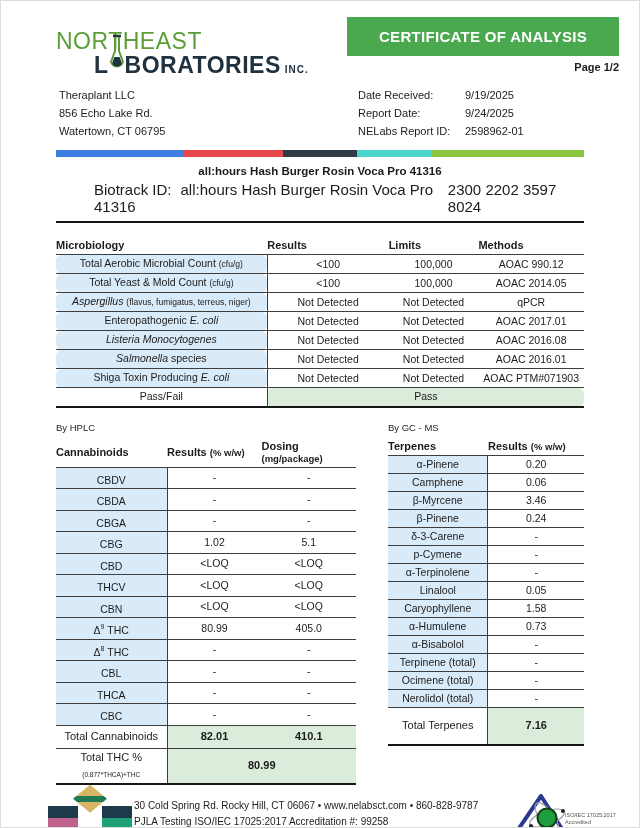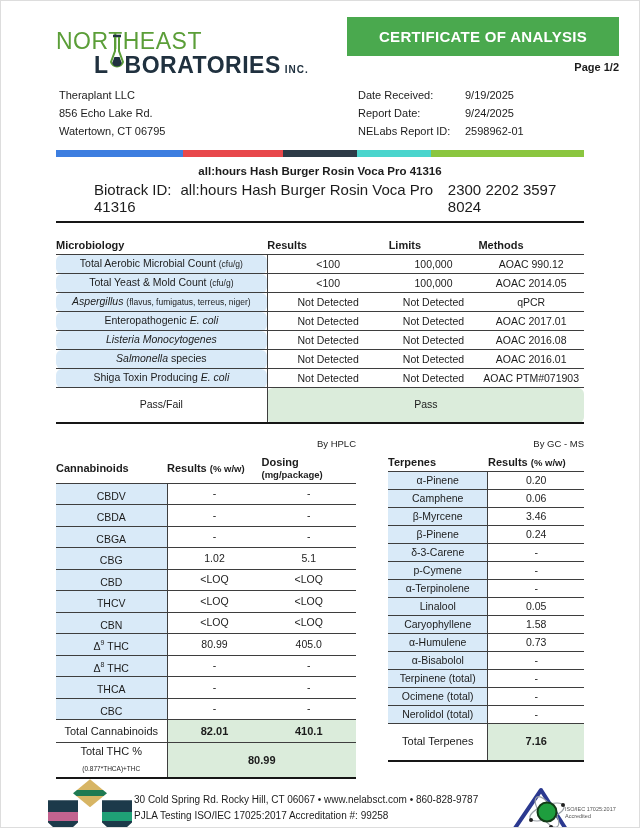--- a/index.html
+++ b/index.html
@@ -41,25 +41,25 @@
   td.nm.plain { background:#fff; }
   td.green { background:#dbecdb; }
   .b { font-weight:bold; }
   .sm { font-size:8.5px; }
   i { font-style:italic; }
   sup { font-size:7px; }
   sub.tiny { font-size:6.5px; }
   .unit { font-size:9.5px; font-weight:bold; }
   .micro { margin-top:12px; }
   .micro td { height:17px;border-radius:6px; }
-  .passrow td { height:35px; }
+  .passrow td { height:19px; }
   .cols { display:flex; justify-content:space-between; margin-top:14px; }
   .col-left { width:300px; }
   .col-right { width:196px; }
-  .method-note { text-align:right; font-size:9.5px; margin-bottom:3px; }
+  .method-note { text-align:left; font-size:9.5px; margin-bottom:3px; }
   .cann td { height:17px; }
   .totalrow td { height:23px; font-size:11px; }
   .thcrow td { height:33px; font-size:11px; }
   .terp td { height:15px; }
   .terp .totalrow td { height:38px; }
   
   .footer { margin-top:auto; display:flex; align-items:center; padding:0 18px 14px 45px; }
   .badges { width:88px; height:74px; position:relative; flex-shrink:0; }
   .badge { position:absolute; }
   .diam { clip-path:polygon(50% 0,100% 50%,50% 100%,0 50%); }
@@ -261,20 +261,25 @@
                 <td>80.99</td>
                 <td>405.0</td>
               </tr>
 
               <tr>
                 <td class="nm"><span>Δ</span><sup>8</sup><span> THC</span></td>
                 <td>-</td>
                 <td>-</td>
               </tr>
 
+              <tr>
+                <td class="nm"><span>CBL</span><sup></sup><span></span></td>
+                <td>-</td>
+                <td>-</td>
+              </tr>
 
               <tr>
                 <td class="nm"><span>THCA</span><sup></sup><span></span></td>
                 <td>-</td>
                 <td>-</td>
               </tr>
 
               <tr>
                 <td class="nm"><span>CBC</span><sup></sup><span></span></td>
                 <td>-</td>

